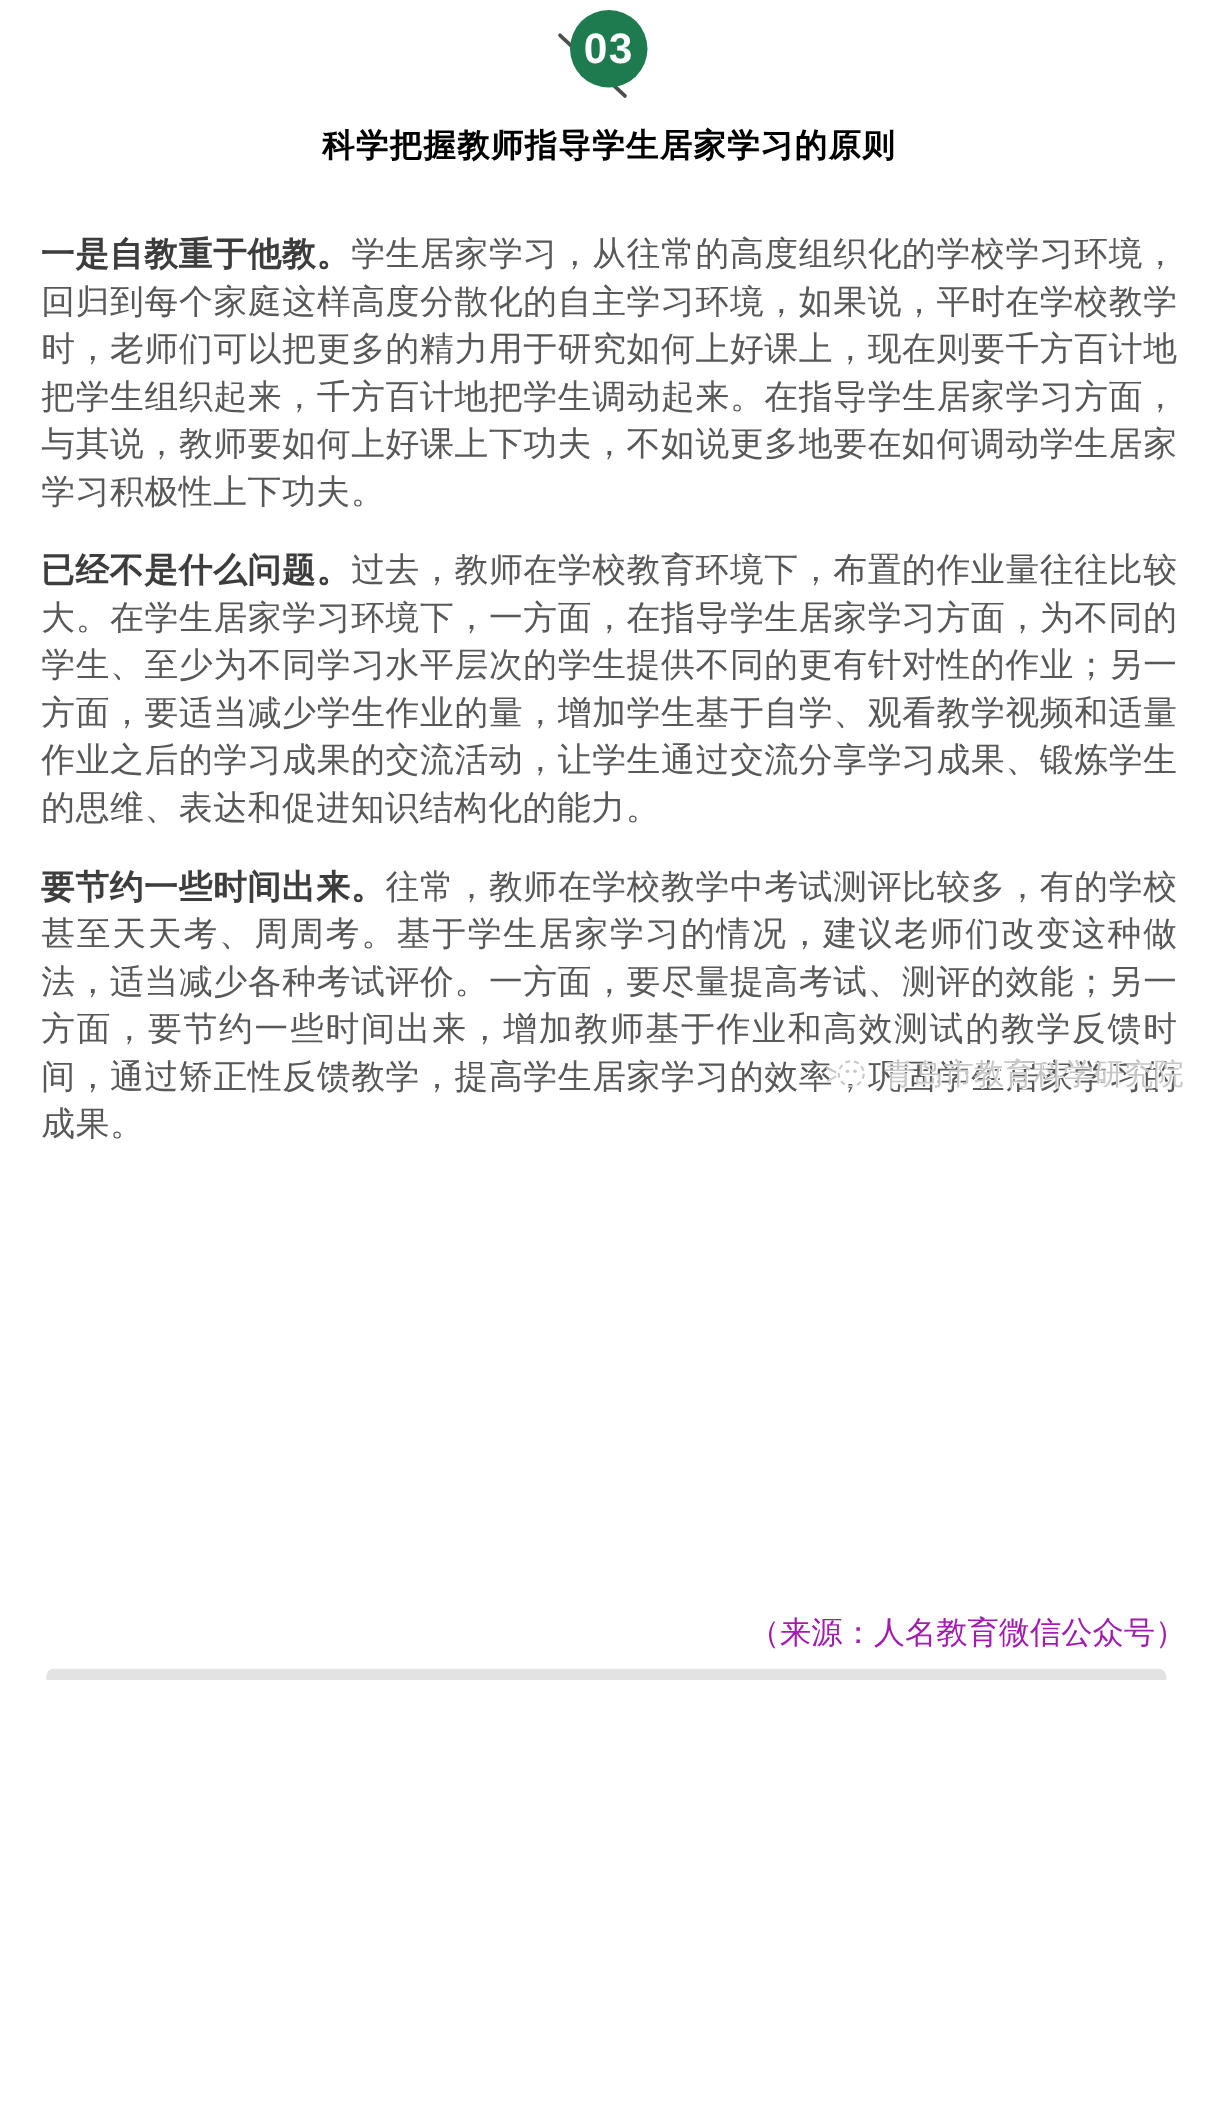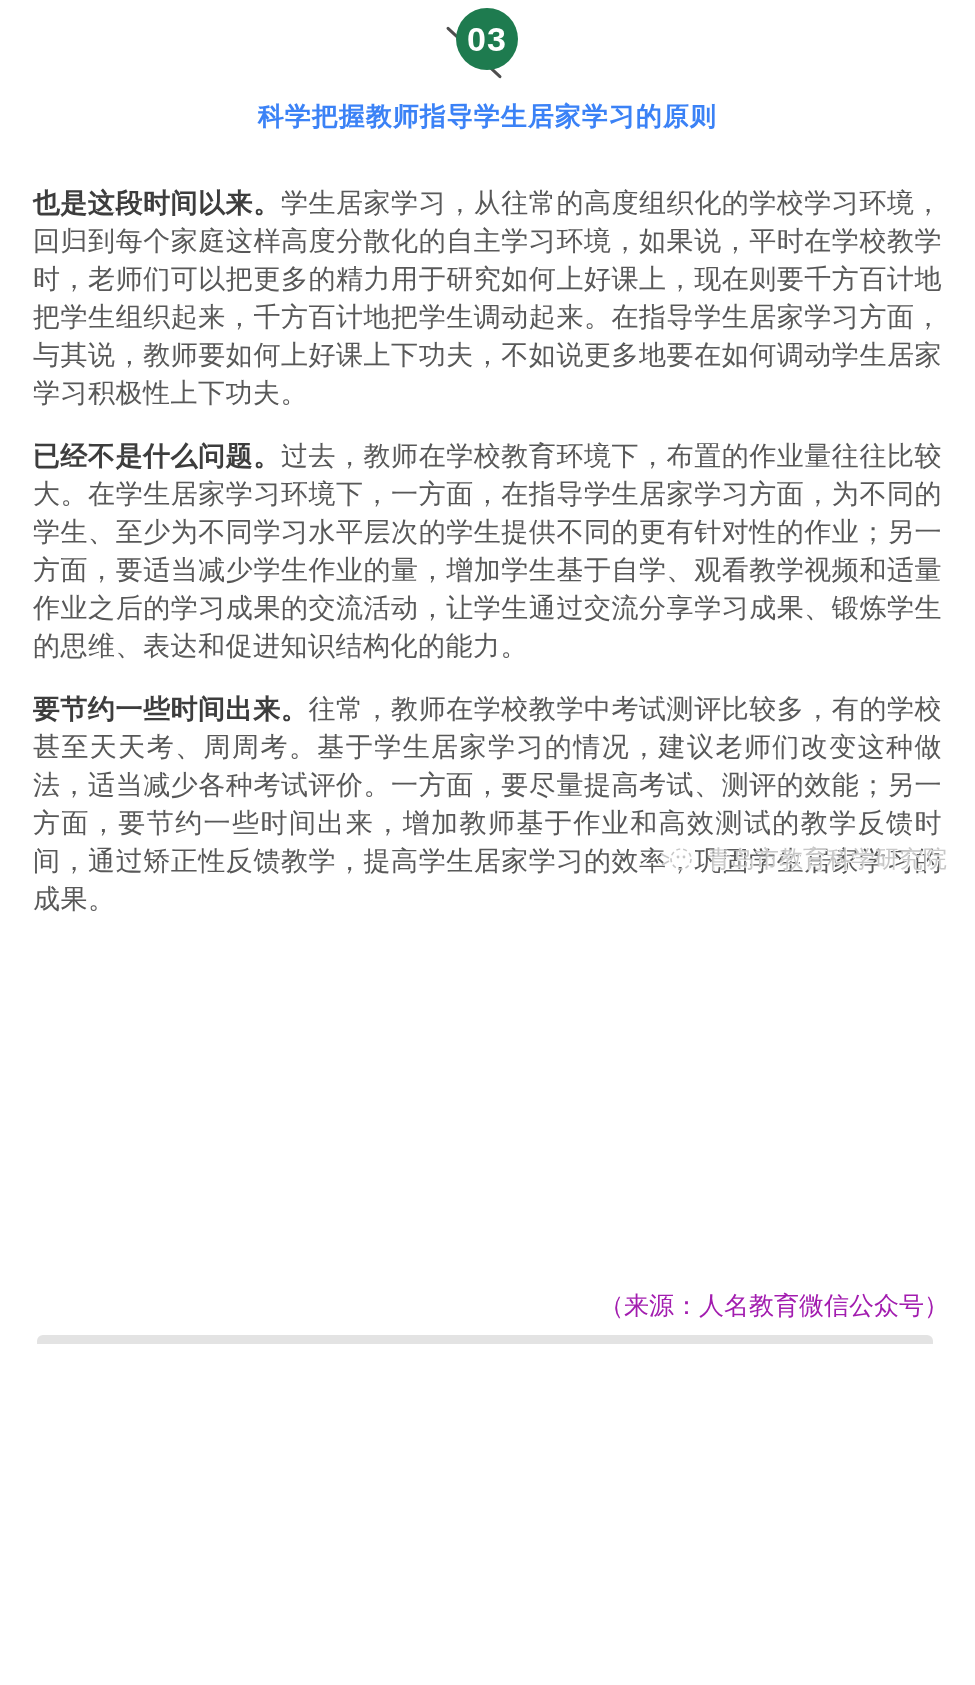--- a/index.html
+++ b/index.html
@@ -45,21 +45,21 @@
     background: #4e4e4e;
     transform: rotate(43deg);
     transform-origin: center;
     border-radius: 2px;
   }
 
   
   .page-title {
     margin: 10px 33px 50px 33px;
     text-align: center;
-    color: #3b82f6;
+    color: #000000;
     font-size: 26px;
     font-weight: bold;
     line-height: 36px;
     letter-spacing: 1px;
   }
 
   
   .article {
     padding: 0 33px;
   }
@@ -122,21 +122,21 @@
   <div class="badge-area">
     <div class="badge-slash"></div>
     <div class="badge-circle">
       <span>03</span>
     </div>
   </div>
 
   <div class="page-title">科学把握教师指导学生居家学习的原则</div>
 
   <div class="article">
-    <p><span class="lead">也是这段时间以来。</span><span>学生居家学习，从往常的高度组织化的学校学习环境，回归到每个家庭这样高度分散化的自主学习环境，如果说，平时在学校教学时，老师们可以把更多的精力用于研究如何上好课上，现在则要千方百计地把学生组织起来，千方百计地把学生调动起来。在指导学生居家学习方面，与其说，教师要如何上好课上下功夫，不如说更多地要在如何调动学生居家学习积极性上下功夫。</span></p>
+    <p><span class="lead">一是自教重于他教。</span><span>学生居家学习，从往常的高度组织化的学校学习环境，回归到每个家庭这样高度分散化的自主学习环境，如果说，平时在学校教学时，老师们可以把更多的精力用于研究如何上好课上，现在则要千方百计地把学生组织起来，千方百计地把学生调动起来。在指导学生居家学习方面，与其说，教师要如何上好课上下功夫，不如说更多地要在如何调动学生居家学习积极性上下功夫。</span></p>
     <p><span class="lead">已经不是什么问题。</span><span>过去，教师在学校教育环境下，布置的作业量往往比较大。在学生居家学习环境下，一方面，在指导学生居家学习方面，为不同的学生、至少为不同学习水平层次的学生提供不同的更有针对性的作业；另一方面，要适当减少学生作业的量，增加学生基于自学、观看教学视频和适量作业之后的学习成果的交流活动，让学生通过交流分享学习成果、锻炼学生的思维、表达和促进知识结构化的能力。</span></p>
     <p><span class="lead">要节约一些时间出来。</span><span>往常，教师在学校教学中考试测评比较多，有的学校甚至天天考、周周考。基于学生居家学习的情况，建议老师们改变这种做法，适当减少各种考试评价。一方面，要尽量提高考试、测评的效能；另一方面，要节约一些时间出来，增加教师基于作业和高效测试的教学反馈时间，通过矫正性反馈教学，提高学生居家学习的效率，巩固学生居家学习的成果。</span></p>
   </div>
 
   <div class="watermark first">
     <svg width="40" height="30" viewBox="0 0 40 30">
       <circle cx="22" cy="15" r="10" fill="none" stroke="#c7c7c7" stroke-width="1.6" stroke-dasharray="4 3"></circle>
       <circle cx="19" cy="13" r="1.4" fill="#c7c7c7"></circle>
       <circle cx="25" cy="13" r="1.4" fill="#c7c7c7"></circle>
       <path d="M10 14 L2 10 M10 17 L3 21" stroke="#c7c7c7" stroke-width="1.6" fill="none"></path>

